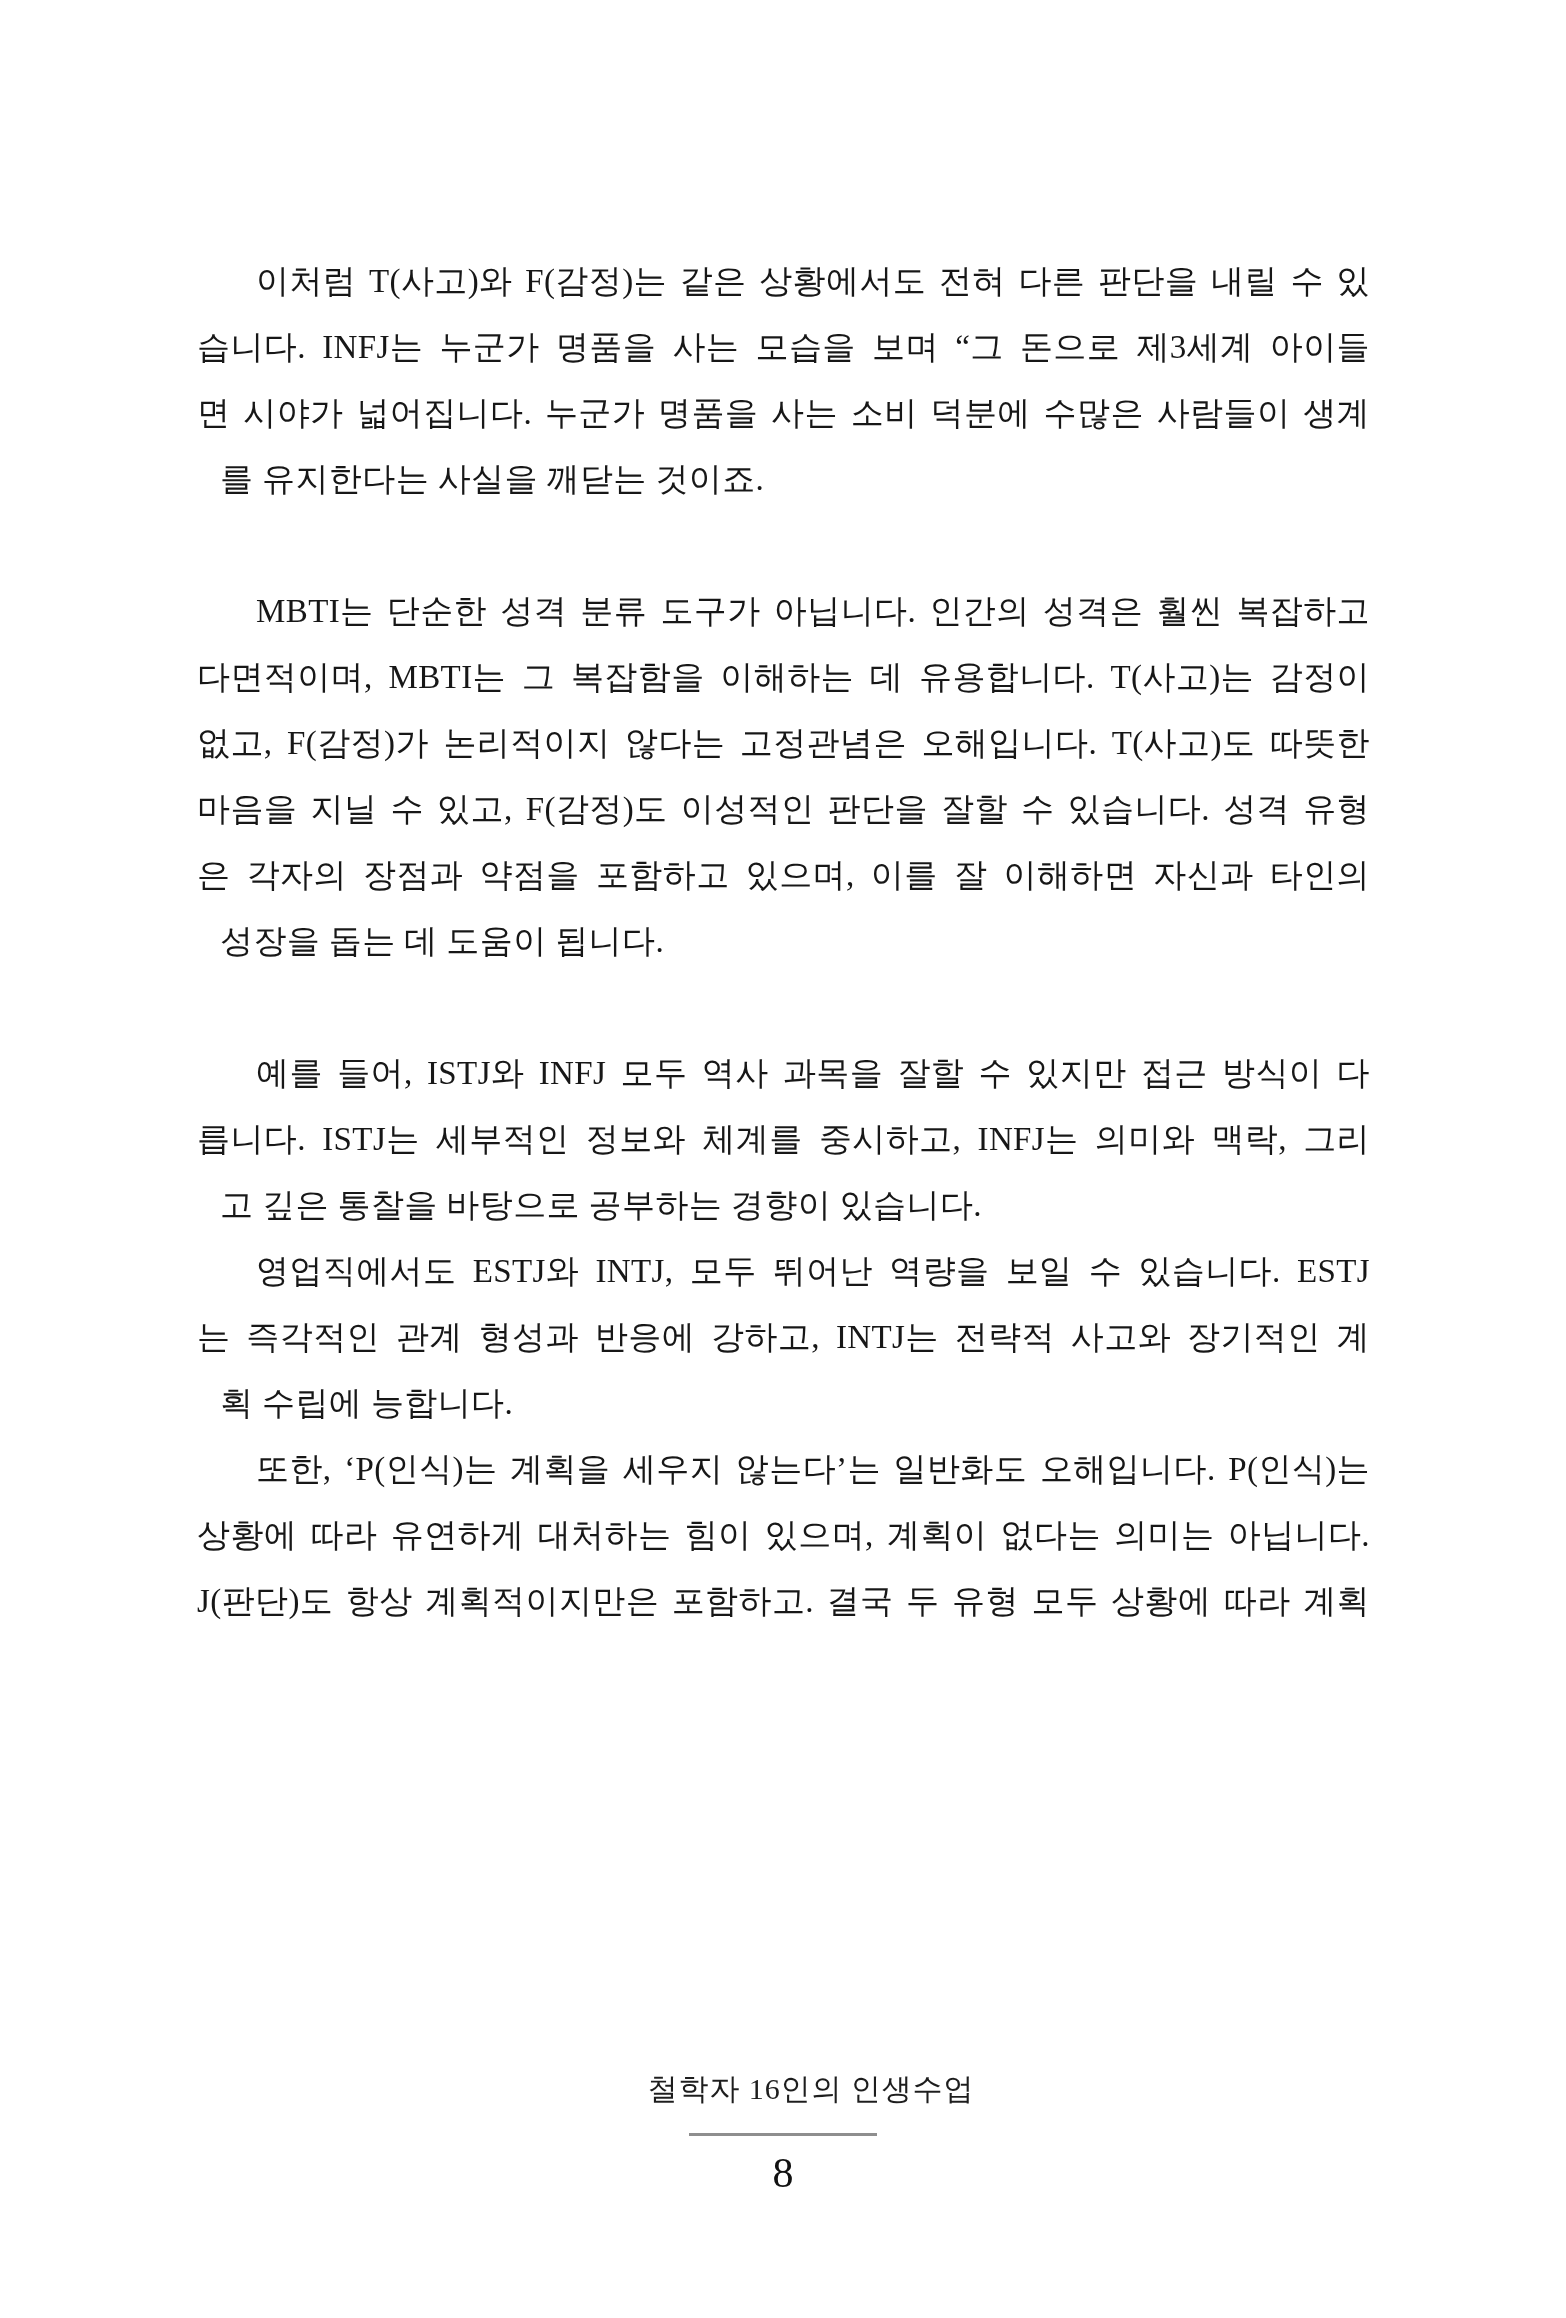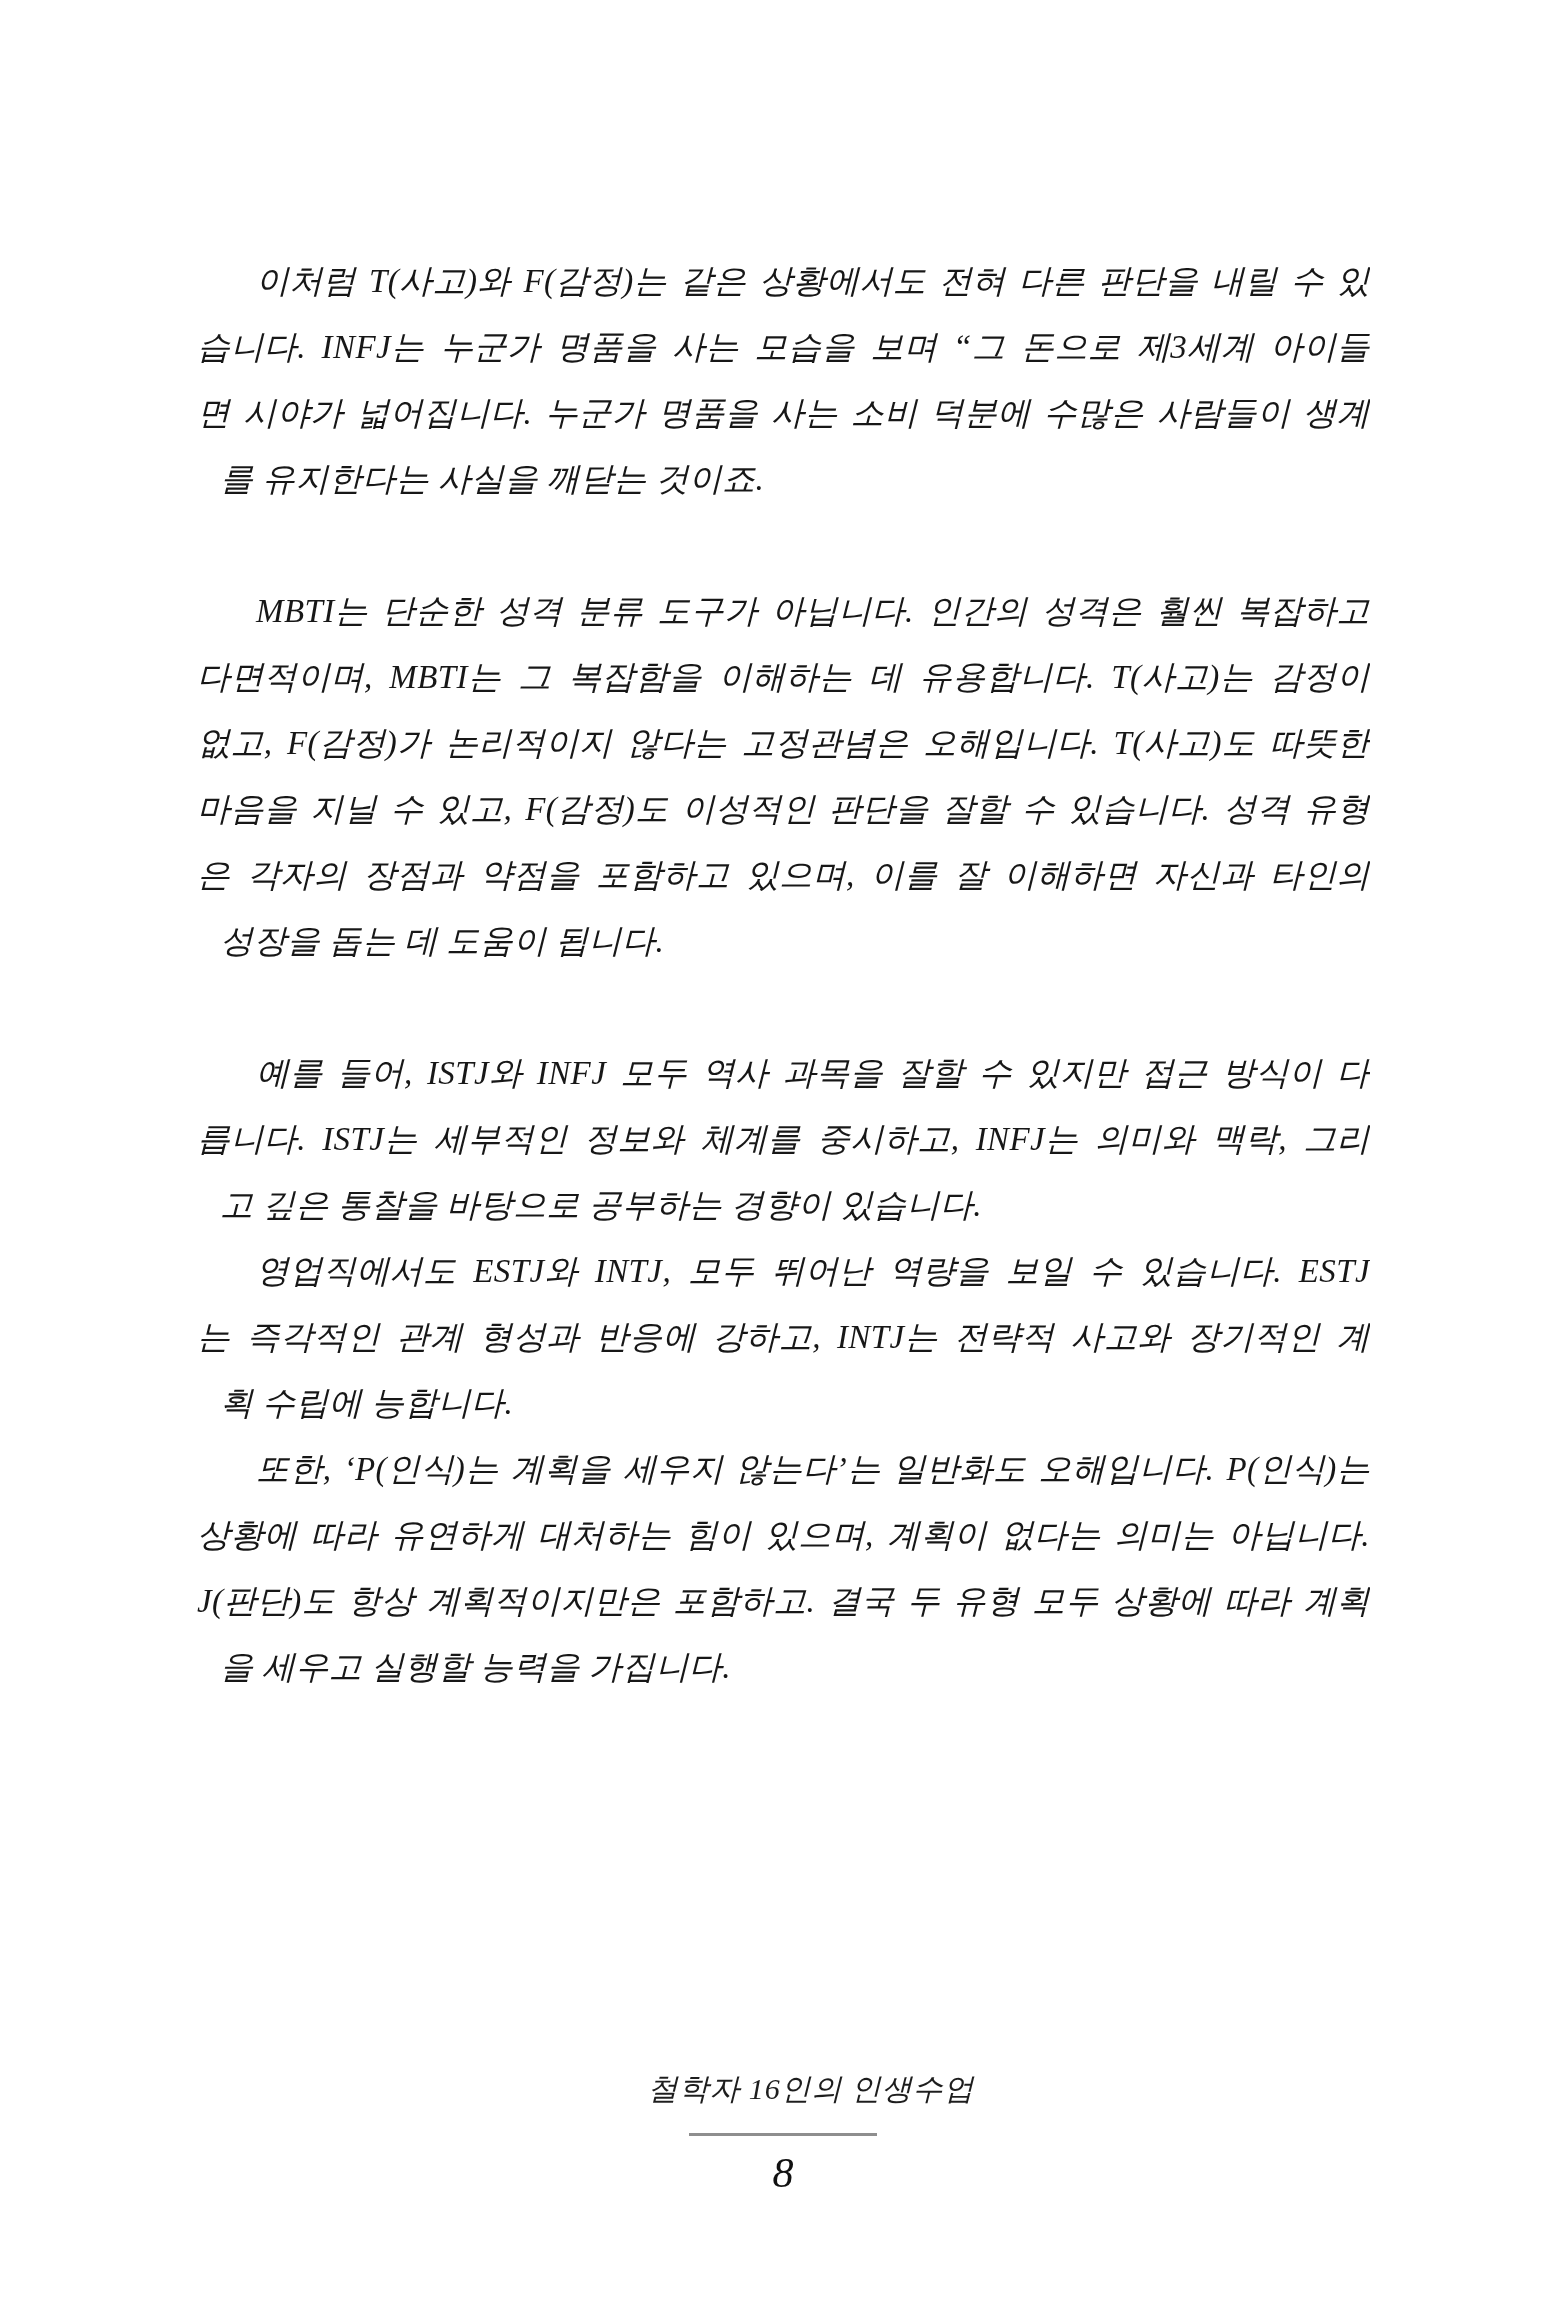--- a/index.html
+++ b/index.html
@@ -4,21 +4,20 @@
 <style>
   html, body { margin: 0; padding: 0; background: #ffffff; }
   .page {
     position: relative;
     width: 1566px;
     height: 2319px;
     background: #ffffff;
     font-family: "Liberation Serif", "DejaVu Serif", serif;
     color: #171717;
     overflow: hidden;
-    font-style: italic;
   }
   .body-text {
     position: absolute;
     left: 197px;
     top: 248px;
     width: 1173px;
     font-size: 33px;
     line-height: 66px;
     letter-spacing: 0.4px;
   }
@@ -96,21 +95,20 @@
     <div class="para">
       <div class="line first">영업직에서도 ESTJ와 INTJ, 모두 뛰어난 역량을 보일 수 있습니다. ESTJ</div>
       <div class="line">는 즉각적인 관계 형성과 반응에 강하고, INTJ는 전략적 사고와 장기적인 계</div>
       <div class="line end">획 수립에 능합니다.</div>
     </div>
 
     <div class="para">
       <div class="line first">또한, ‘P(인식)는 계획을 세우지 않는다’는 일반화도 오해입니다. P(인식)는</div>
       <div class="line">상황에 따라 유연하게 대처하는 힘이 있으며, 계획이 없다는 의미는 아닙니다.</div>
       <div class="line">J(판단)도 항상 계획적이지만은 포함하고. 결국 두 유형 모두 상황에 따라 계획</div>
-      <div class="line end">을 세우고 실행할 능력을 가집니다.</div>
     </div>
 
 
   </div>
 
   <div class="footer-title">철학자 16인의 인생수업</div>
   <div class="footer-rule"></div>
   <div class="page-number">8</div>
 
 </div>

